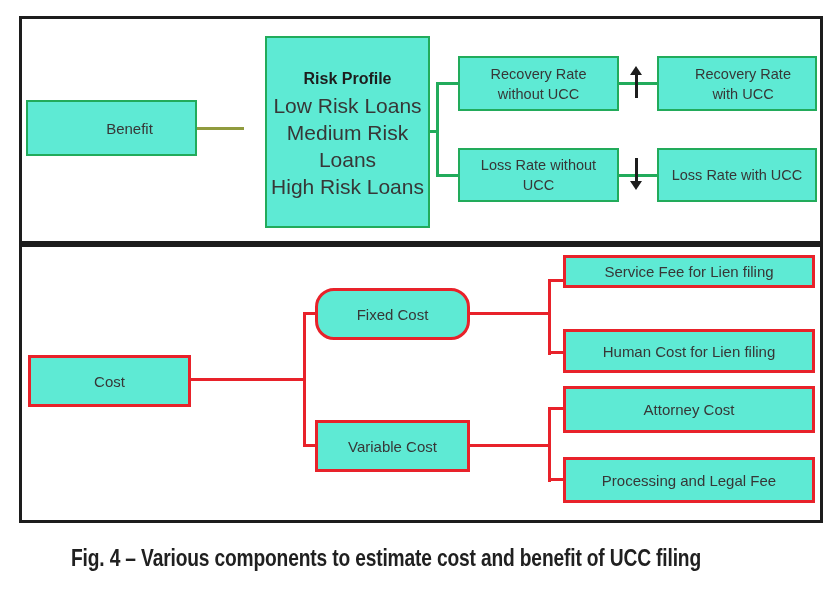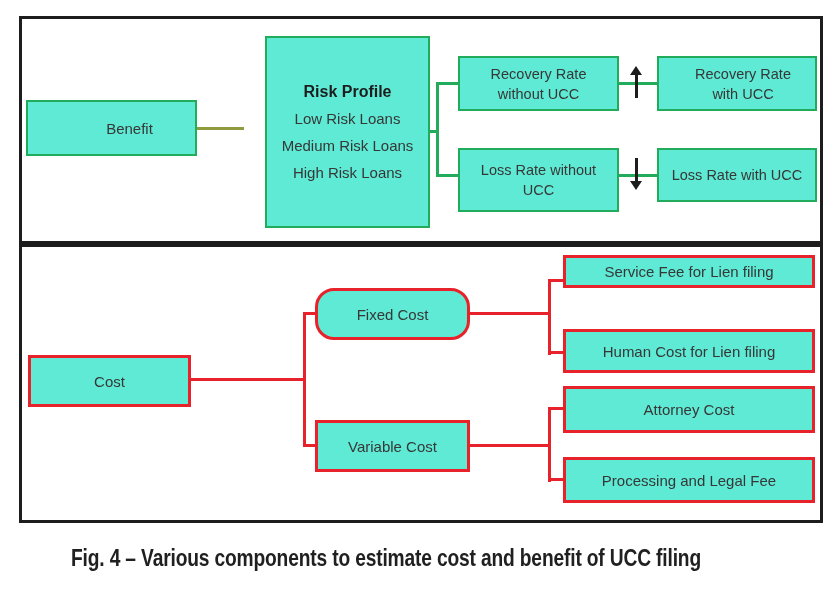--- a/index.html
+++ b/index.html
@@ -12,21 +12,21 @@
        align-items:center;justify-content:center;text-align:center;}
   .gbox{border:2px solid var(--green,#22ab5b);}
   .rbox{border:3px solid var(--red,#e8222a);}
   .hl,.vl{position:absolute;}
   .g{background:var(--green,#22ab5b);}
   .r{background:var(--red,#e8222a);}
   .o{background:var(--olive,#909b3e);}
   .lbl{font-size:15px;line-height:19px;}
   .lbl2{font-size:14.5px;line-height:20px;padding:0 10px;}
   .risk-title{font-size:16px;font-weight:700;color:#1d1d1d;line-height:27px;}
-  .risk-item{font-size:15px;line-height:27px;}
+  .risk-item{font-size:21px;line-height:27px;}
   .arrow{position:absolute;width:13px;}
   .arrow .shaft{position:absolute;left:5px;width:3px;background:var(--ink,#1d1d1d);}
   .arrow .head{position:absolute;left:0;width:0;height:0;
        border-left:6.5px solid transparent;border-right:6.5px solid transparent;}
   .arrow-up .head{top:0;border-bottom:9px solid var(--ink,#1d1d1d);}
   .arrow-up .shaft{top:7px;bottom:0;}
   .arrow-down .head{bottom:0;border-top:9px solid var(--ink,#1d1d1d);}
   .arrow-down .shaft{top:0;bottom:7px;}
   .caption{
     position:absolute;left:71px;top:544px;white-space:nowrap;
@@ -69,21 +69,21 @@
     <span class="risk-item">Medium Risk Loans</span>
     <span class="risk-item">High Risk Loans</span>
   </div>
 
   <div class="box gbox" style="left:458px;top:56px;width:161px;height:55px;">
     <span class="lbl2">Recovery Rate without UCC</span>
   </div>
   <div class="box gbox" style="left:657px;top:56px;width:160px;height:55px;padding-left:12px;">
     <span class="lbl2">Recovery Rate with UCC</span>
   </div>
-  <div class="box gbox" style="left:458px;top:148px;width:161px;height:64px;">
+  <div class="box gbox" style="left:458px;top:148px;width:161px;height:54px;">
     <span class="lbl2">Loss Rate without UCC</span>
   </div>
   <div class="box gbox" style="left:657px;top:148px;width:160px;height:54px;">
     <span class="lbl2">Loss Rate with UCC</span>
   </div>
 
   <div class="hl r" style="left:191px;top:378px;width:112px;height:3px;"></div>
   <div class="vl r" style="left:303px;top:312px;width:3px;height:135px;"></div>
   <div class="hl r" style="left:303px;top:312px;width:12px;height:3px;"></div>
   <div class="hl r" style="left:303px;top:444px;width:12px;height:3px;"></div>

